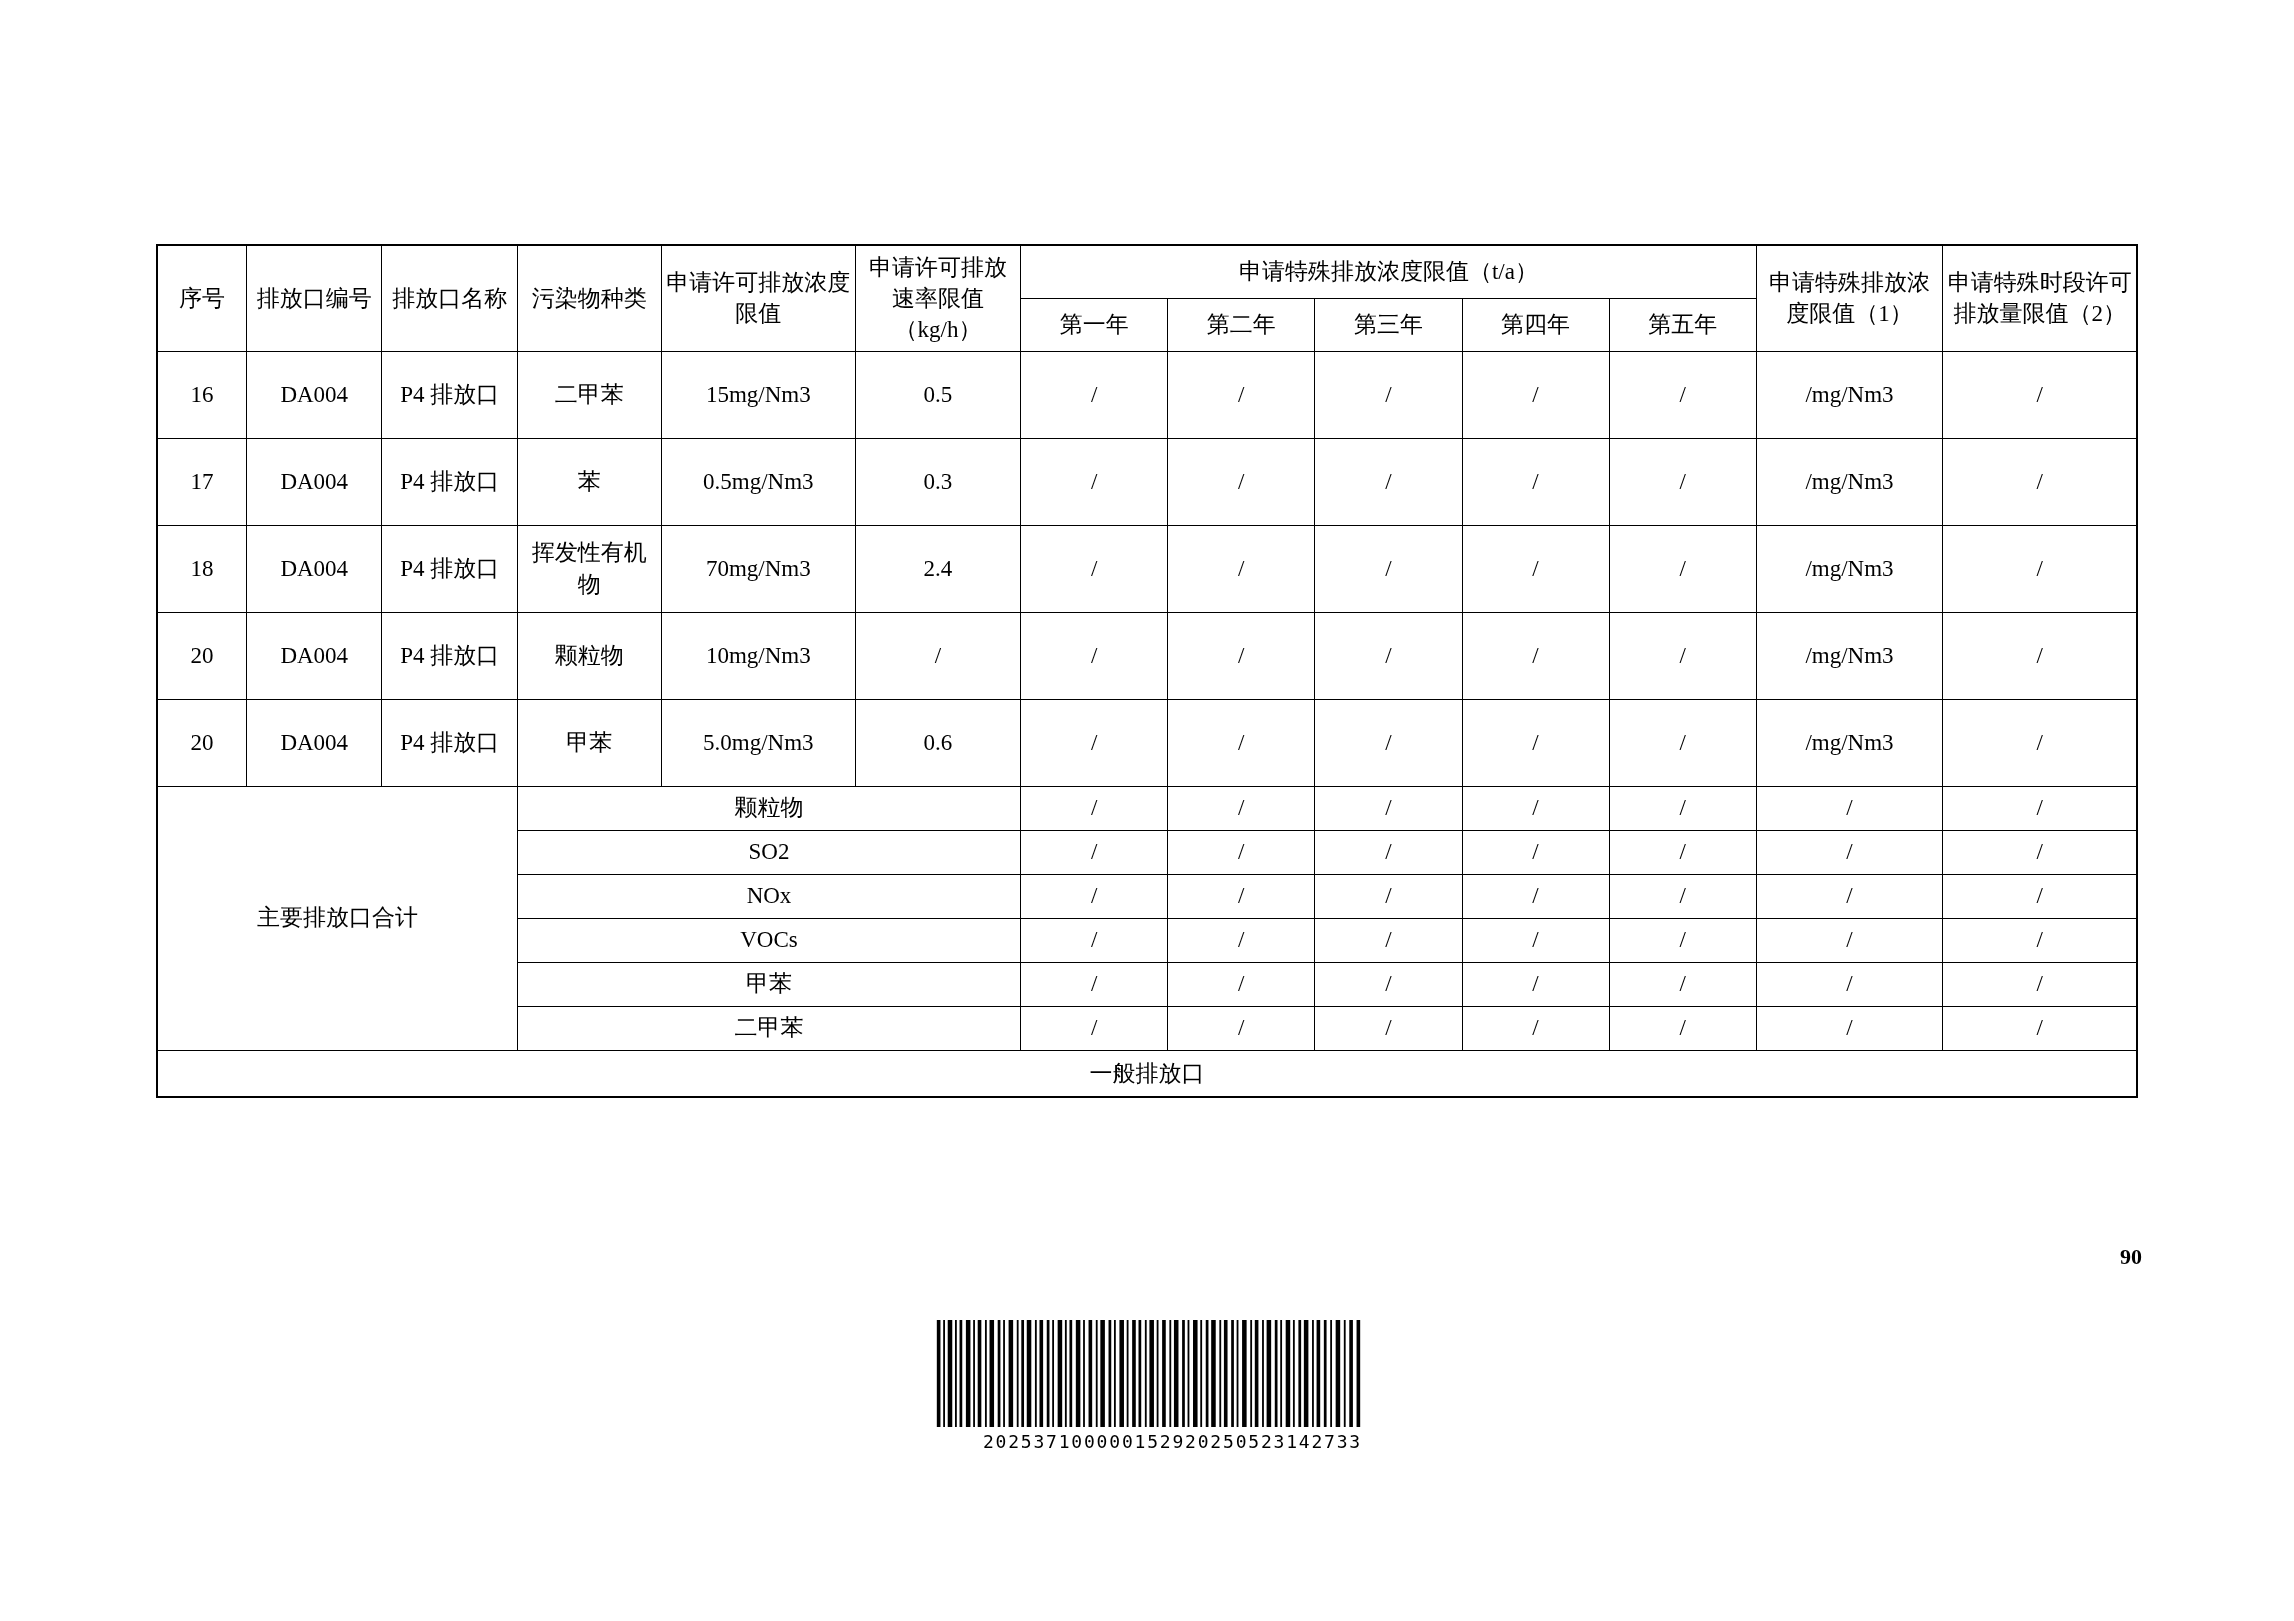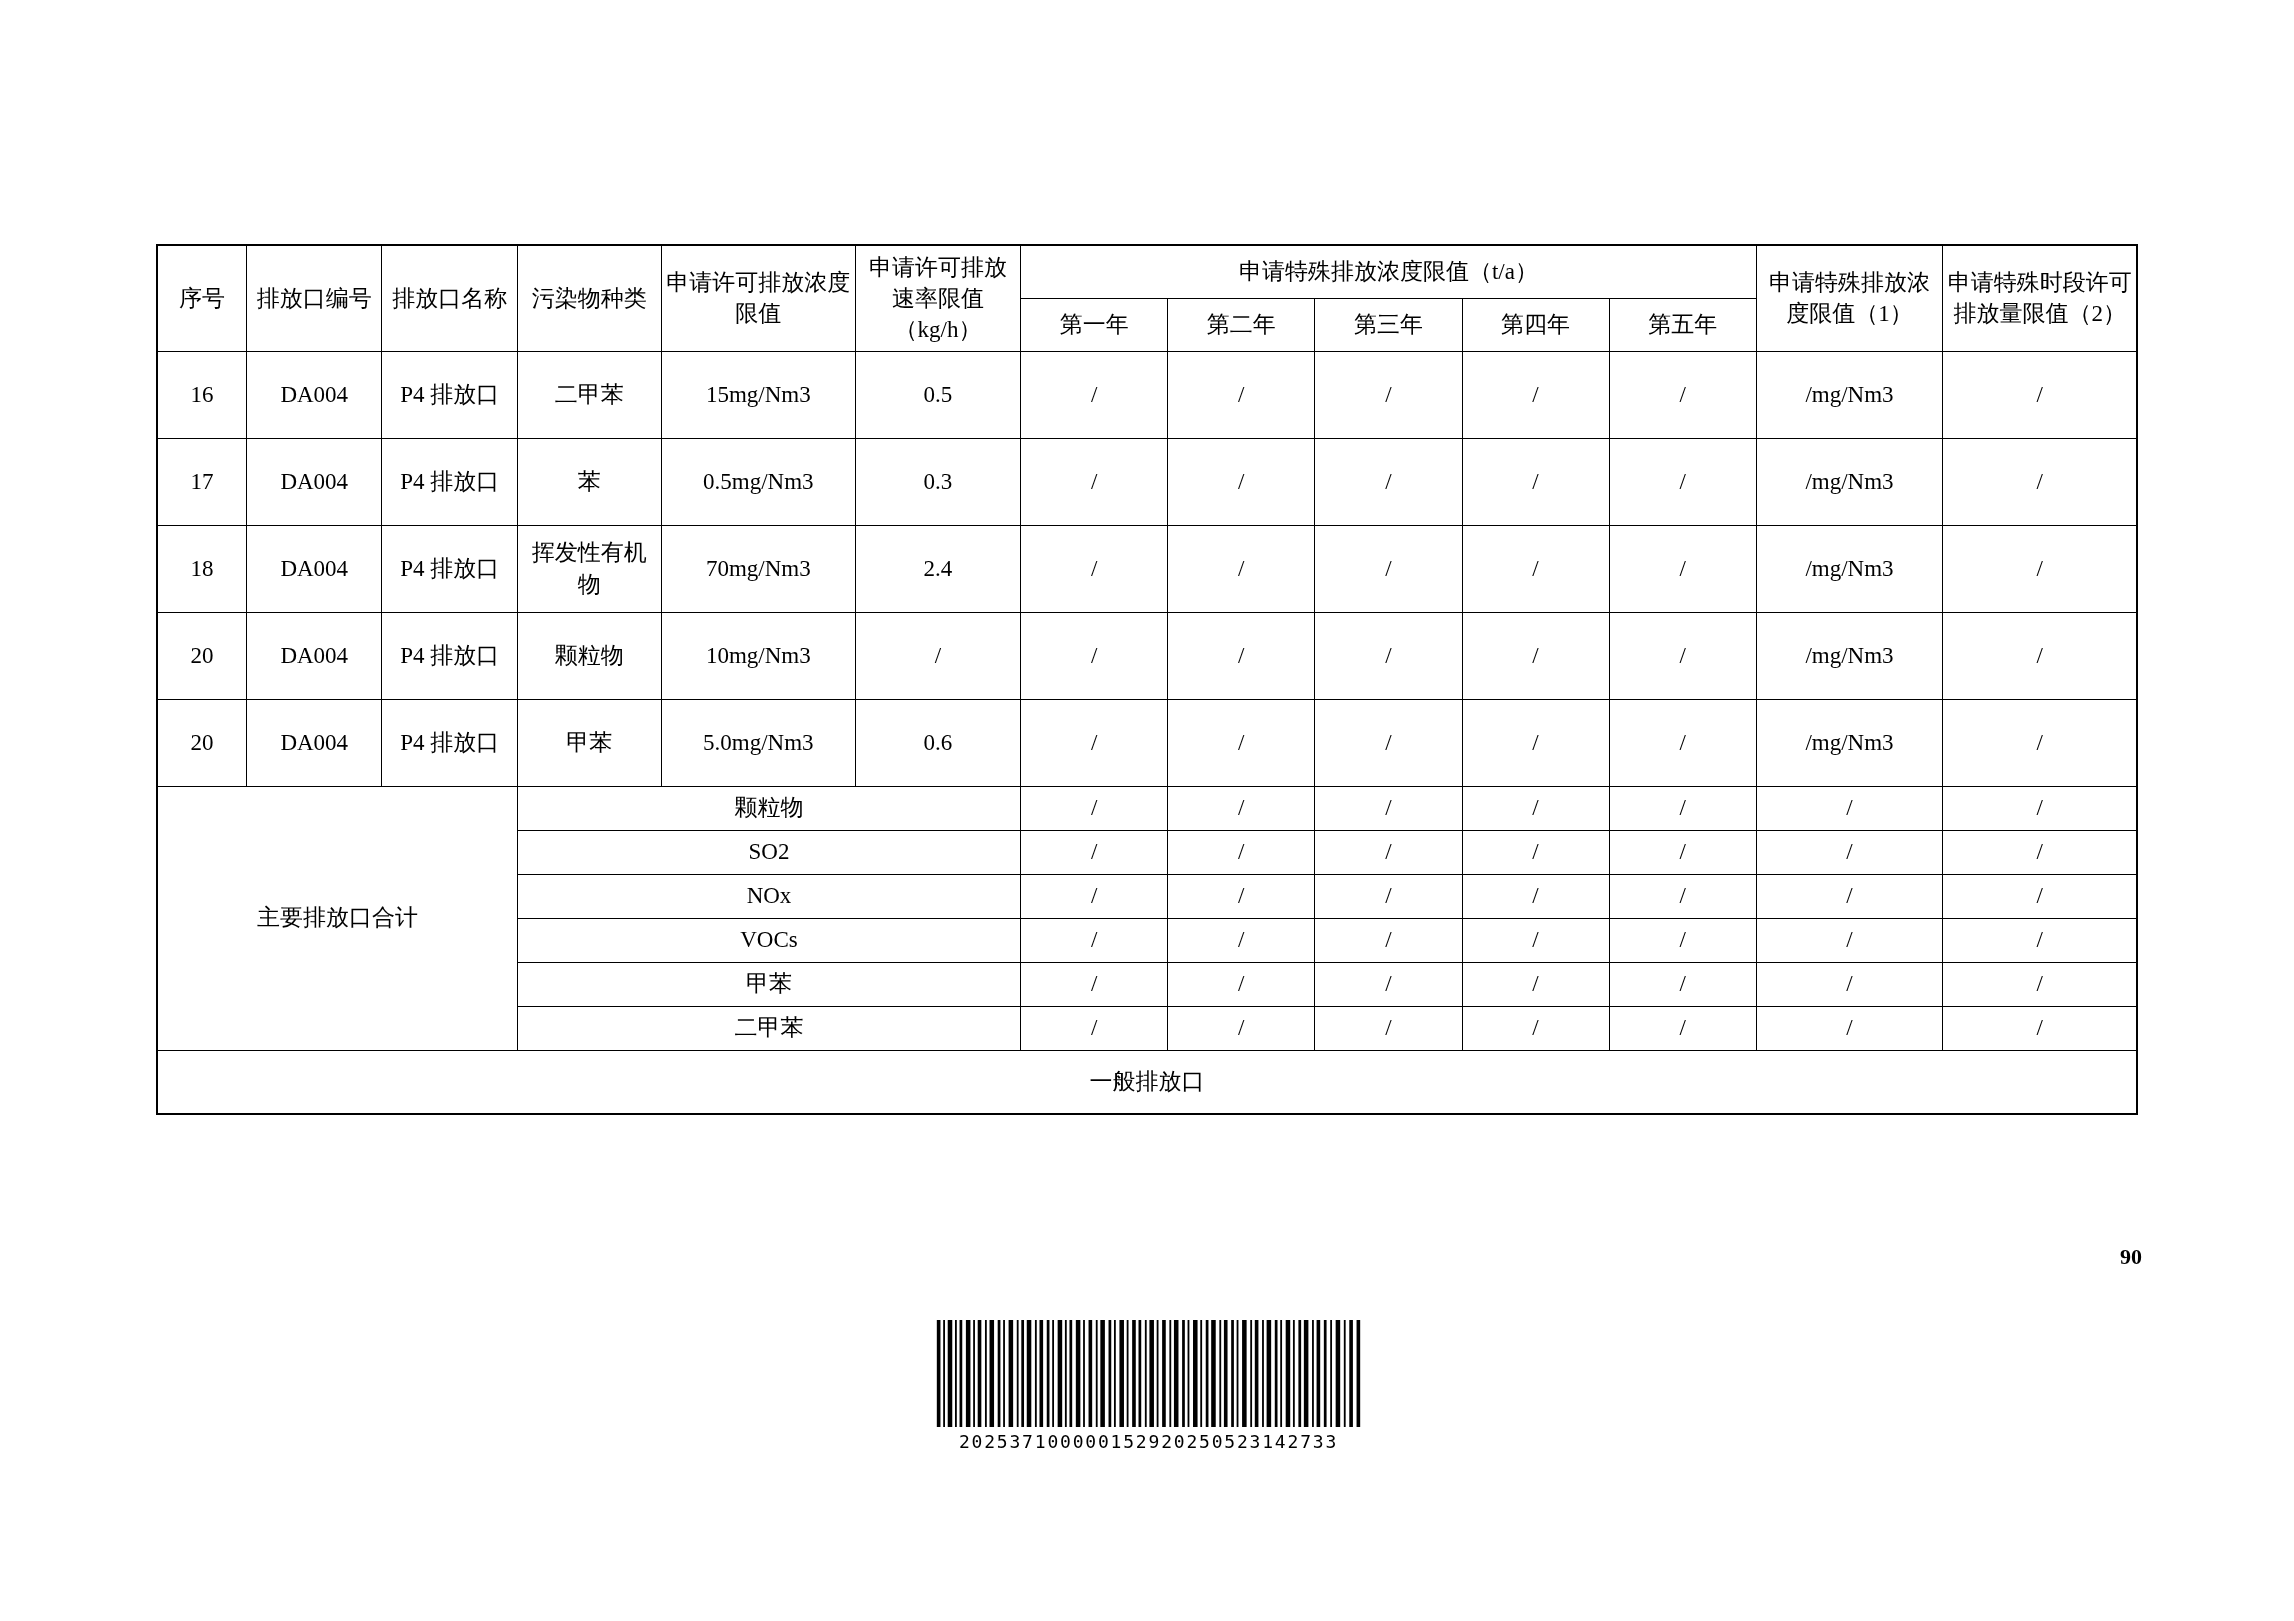--- a/index.html
+++ b/index.html
@@ -59,21 +59,21 @@
     font-family: "Liberation Serif", "DejaVu Serif", serif;
   }
 
   .row-h {
     height: 87px;
   }
   .sum-row {
     height: 44px;
   }
   .last-row {
-    height: 64px;
+    height: 47px;
   }
 
   .hdr-row1 { height: 53px; }
   .hdr-row2 { height: 53px; }
 
   .sum-label {
     font-size: 24.5px;
   }
 
   .page-number {
@@ -96,20 +96,21 @@
     height: 107px;
     width: 427px;
     display: block;
   }
   .barcode-text {
     font-family: "DejaVu Sans Mono", "Liberation Mono", monospace;
     font-size: 18px;
     letter-spacing: 1.8px;
     margin-top: 3.6px;
     color: #000;
+    text-align: right;
   }
 
   
   col.c-seq      { width: 84px; }
   col.c-code     { width: 127px; }
   col.c-name     { width: 127px; }
   col.c-type     { width: 135px; }
   col.c-conc     { width: 182px; }
   col.c-rate     { width: 155px; }
   col.c-y1       { width: 138px; }

